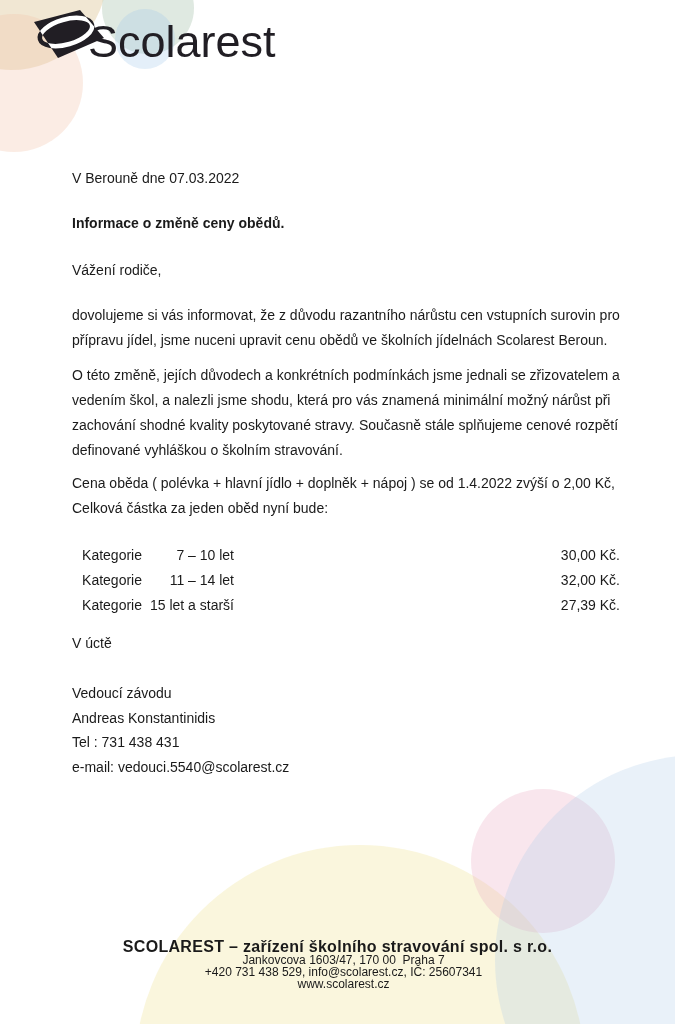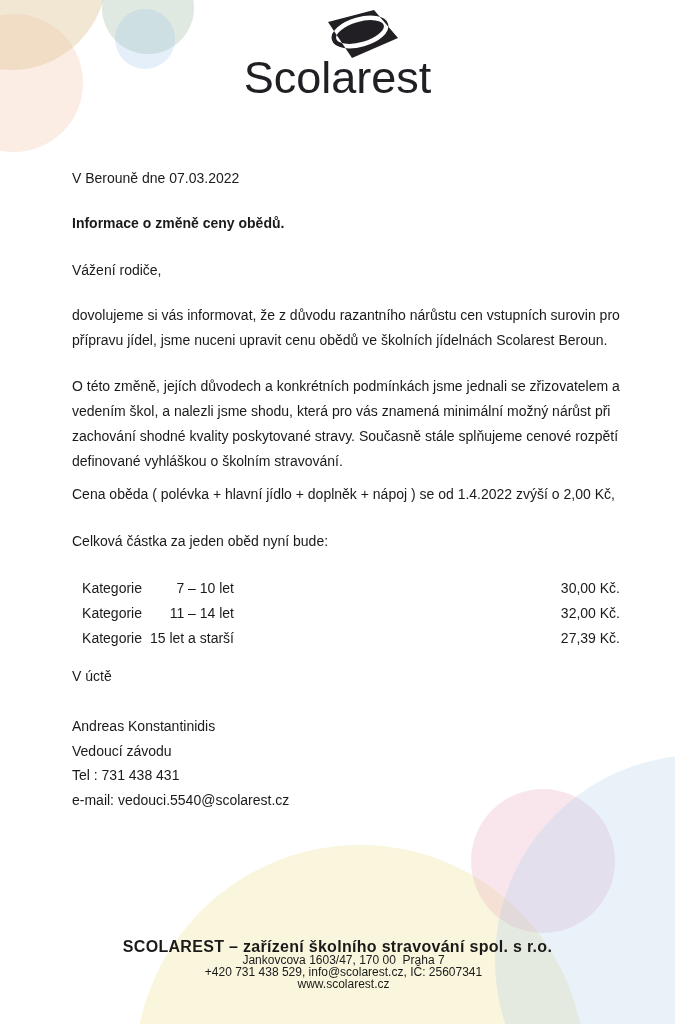--- a/index.html
+++ b/index.html
@@ -17,35 +17,35 @@
   .c-tan        { left: -85px;  top: -122px; width: 192px; height: 192px; background: rgba(213,186,125,0.34); }
   .c-green      { left: 102px;  top: -38px;  width: 92px;  height: 92px;  background: rgba(141,176,149,0.28); }
   .c-blue-small { left: 115px;  top: 9px;    width: 60px;  height: 60px;  background: rgba(158,198,232,0.28); }
   .c-peach      { left: -55px;  top: 14px;   width: 138px; height: 138px; background: rgba(242,196,170,0.32); }
   .c-yellow     { left: 135px;  top: 845px;  width: 450px; height: 450px; background: rgba(241,228,156,0.34); }
   .c-pink       { left: 471px;  top: 789px;  width: 144px; height: 144px; background: rgba(236,173,194,0.30); }
   .c-blue-large { left: 495px;  top: 755px;  width: 410px; height: 410px; background: rgba(176,206,235,0.28); }
 
   
   .logo { position: absolute; top: 6px; left: 0; width: 100%; z-index: 1;
-          display: flex; flex-direction: column; align-items: center; }
+          display: flex; flex-direction: row; align-items: flex-end; }
   .logo-icon { position: relative; left: 20px; display: block; }
   .wordmark { font-size: 45px; font-weight: 400; letter-spacing: 0px;
               color: #211e24; line-height: 44px; margin-top: -8px; }
 
   
   .letter { position: absolute; left: 72px; top: 166px; width: 548px; z-index: 1;
             font-size: 14px; line-height: 25px; }
   .letter p { white-space: pre-wrap; }
   .subject   { font-weight: bold; margin-top: 20px; }
   .salutation{ margin-top: 22px; }
   .p1        { margin-top: 20px; }
-  .p2        { margin-top: 21px; }
+  .p2        { margin-top: 10px; }
   .price-line{ margin-top: 8px; white-space: nowrap !important; }
-  .total-line{ margin-top: 22px; }
+  .total-line{ }
   .cat-table { margin-top: 22px; }
   .cat-row   { display: grid; grid-template-columns: 70px 92px auto; line-height: 25px; text-align: right; }
   .cat-row .age { padding-left: 2px; }
   .closing   { margin-top: 13px; }
   .signature { margin-top: 25px; }
   .signature p { line-height: 24.6px; }
 
   
   .footer { position: absolute; top: 940px; left: 0; width: 100%; z-index: 1;
             text-align: center; color: #1a1a1a; }
@@ -105,22 +105,22 @@
       <div class="cat-row">
         <span class="lbl">Kategorie</span>
         <span class="age">15 let a starší</span>
         <span class="price">27,39 Kč.</span>
       </div>
     </div>
 
     <p class="closing">V úctě</p>
 
     <div class="signature">
+      <p>Vedoucí závodu</p>
       <p>Andreas Konstantinidis</p>
-      <p>Vedoucí závodu</p>
       <p>Tel : 731 438 431</p>
       <p>e-mail: vedouci.5540@scolarest.cz</p>
     </div>
   </main>
 
   <footer class="footer">
     <p class="footer-company">SCOLAREST – zařízení školního stravování spol. s r.o.</p>
     <p class="footer-line">Jankovcova 1603/47, 170 00  Praha 7</p>
     <p class="footer-line">+420 731 438 529, info@scolarest.cz, IČ: 25607341</p>
     <p class="footer-line">www.scolarest.cz</p>

